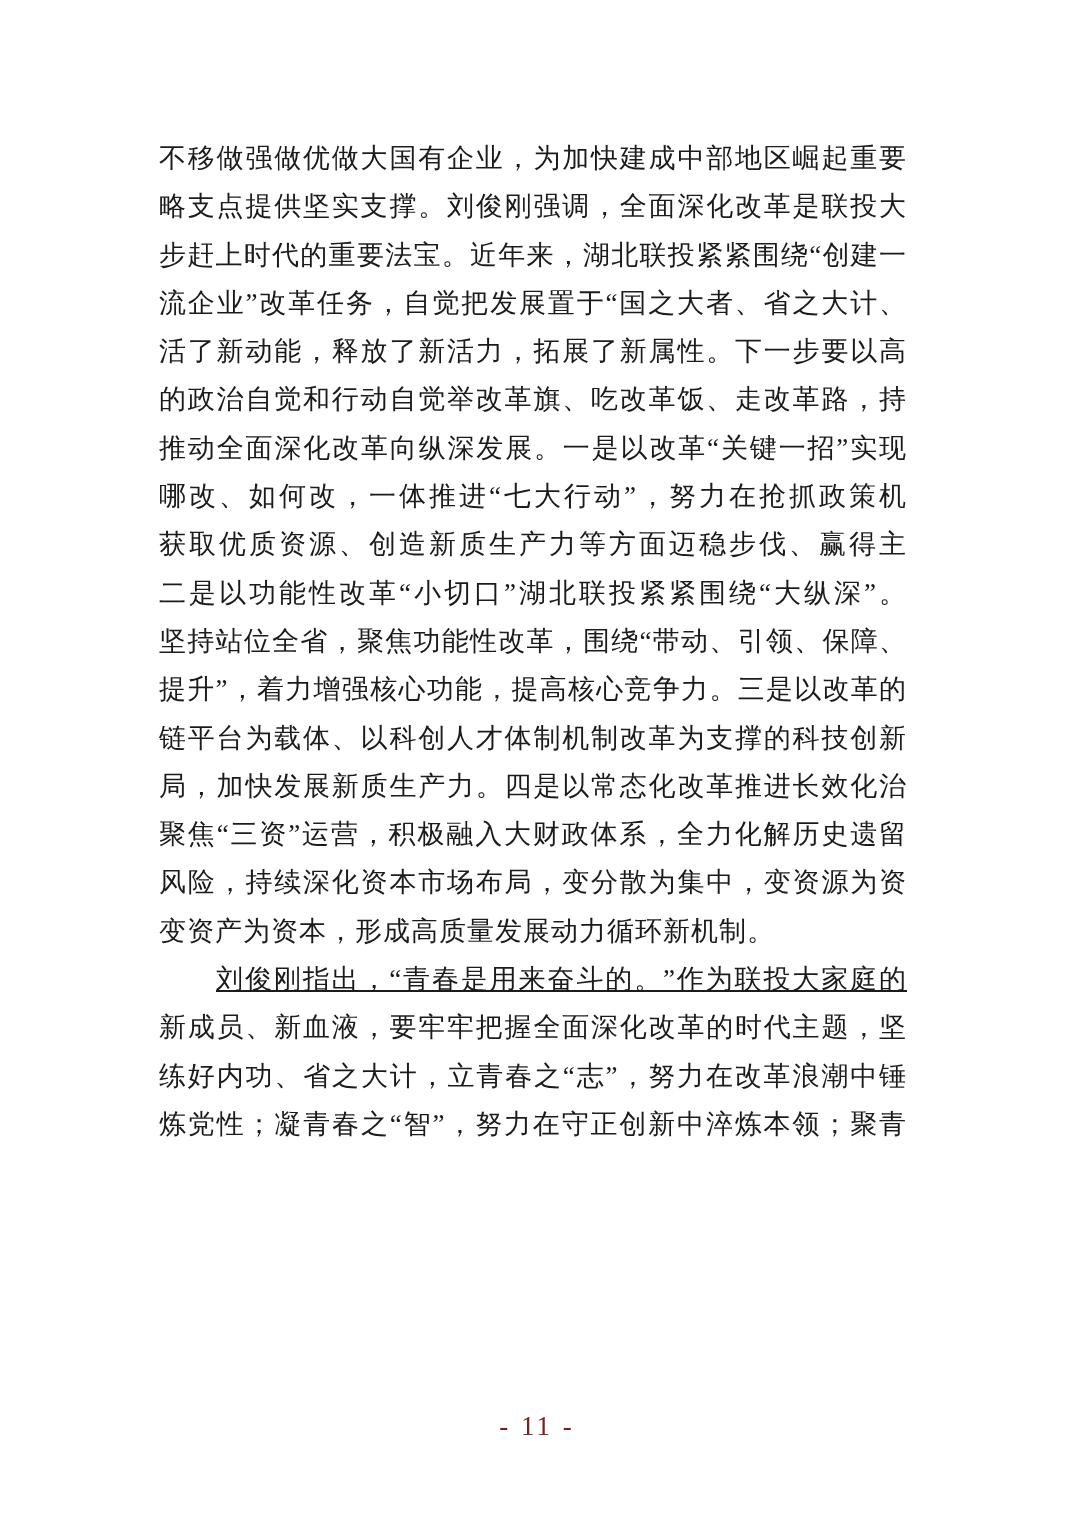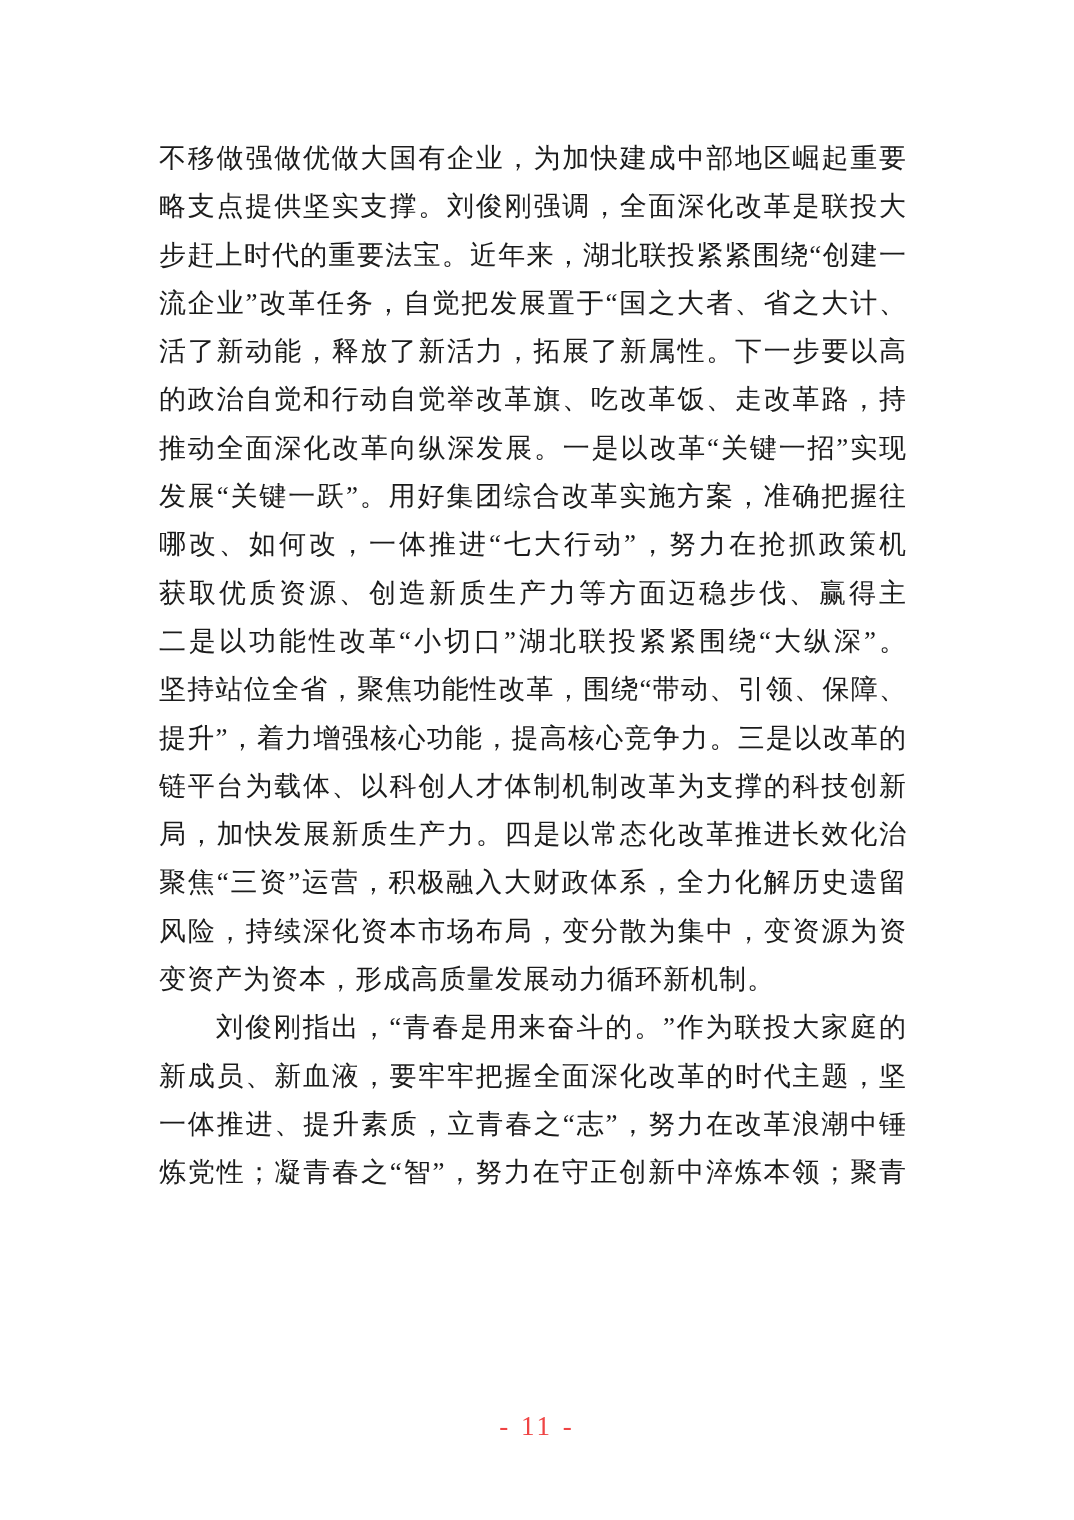--- a/index.html
+++ b/index.html
@@ -29,55 +29,55 @@
     letter-spacing: 1px;
     text-align: justify;
     text-align-last: left;
     overflow: hidden;
   }
   .line.stretch {
     text-align-last: justify;
   }
   .line.indent {
     text-indent: 57px;
+    text-decoration: underline;
   }
   .footer {
     position: absolute;
     left: 0;
     top: 1406px;
     width: 100%;
     text-align: center;
     font-size: 27px;
     line-height: 40px;
     letter-spacing: 3px;
-    color: #ef4444;
+    color: #7f1d1d;
   }
 </style>
 </head>
 <body>
 
 <div class="page">
   <div class="body-text">
       <div class="line stretch">不移做强做优做大国有企业，为加快建成中部地区崛起重要战</div>
       <div class="line stretch">略支点提供坚实支撑。刘俊刚强调，全面深化改革是联投大踏</div>
       <div class="line stretch">步赶上时代的重要法宝。近年来，湖北联投紧紧围绕“创建一</div>
       <div class="line stretch">流企业”改革任务，自觉把发展置于“国之大者、省之大计、</div>
       <div class="line stretch">活了新动能，释放了新活力，拓展了新属性。下一步要以高度</div>
       <div class="line stretch">的政治自觉和行动自觉举改革旗、吃改革饭、走改革路，持续</div>
       <div class="line stretch">推动全面深化改革向纵深发展。一是以改革“关键一招”实现</div>
-      <div class="line stretch">发展“关键一跃”。用好集团综合改革实施方案，准确把握往</div>
       <div class="line stretch">哪改、如何改，一体推进“七大行动”，努力在抢抓政策机遇、</div>
       <div class="line stretch">获取优质资源、创造新质生产力等方面迈稳步伐、赢得主动。</div>
       <div class="line stretch">二是以功能性改革“小切口”湖北联投紧紧围绕“大纵深”。</div>
       <div class="line stretch">坚持站位全省，聚焦功能性改革，围绕“带动、引领、保障、</div>
       <div class="line stretch">提升”，着力增强核心功能，提高核心竞争力。三是以改革的</div>
       <div class="line stretch">链平台为载体、以科创人才体制机制改革为支撑的科技创新格</div>
       <div class="line stretch">局，加快发展新质生产力。四是以常态化改革推进长效化治理。</div>
       <div class="line stretch">聚焦“三资”运营，积极融入大财政体系，全力化解历史遗留</div>
       <div class="line stretch">风险，持续深化资本市场布局，变分散为集中，变资源为资产，</div>
       <div class="line">变资产为资本，形成高质量发展动力循环新机制。</div>
       <div class="line stretch indent">刘俊刚指出，“青春是用来奋斗的。”作为联投大家庭的</div>
       <div class="line stretch">新成员、新血液，要牢牢把握全面深化改革的时代主题，坚持</div>
-      <div class="line stretch">一体推进、提升素质，立青春之“志”，努力在改革浪潮中锤</div>
+      <div class="line stretch">练好内功、省之大计，立青春之“志”，努力在改革浪潮中锤</div>
       <div class="line stretch">炼党性；凝青春之“智”，努力在守正创新中淬炼本领；聚青</div>
     </div>
   <div class="footer">- 11 -</div>
 </div>
 
 </body></html>

